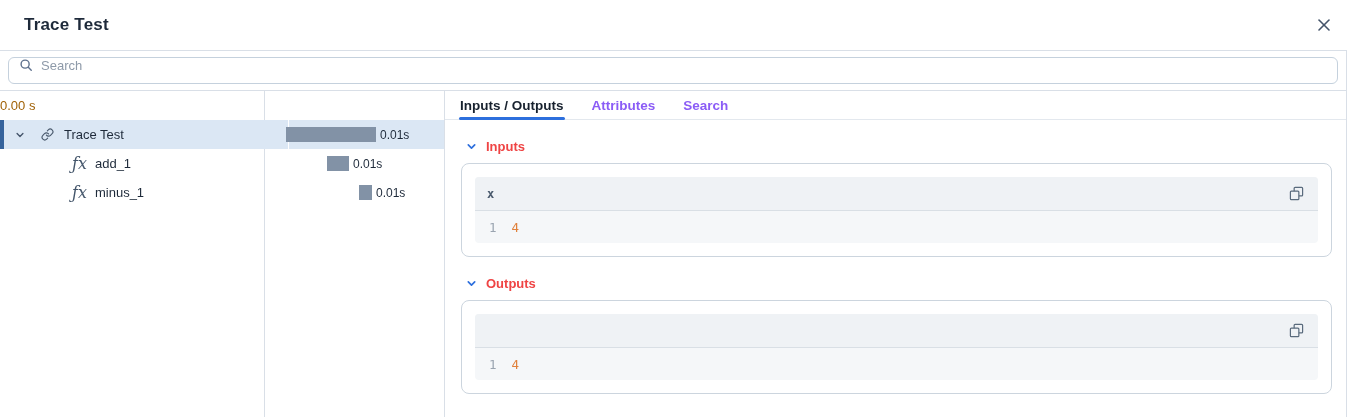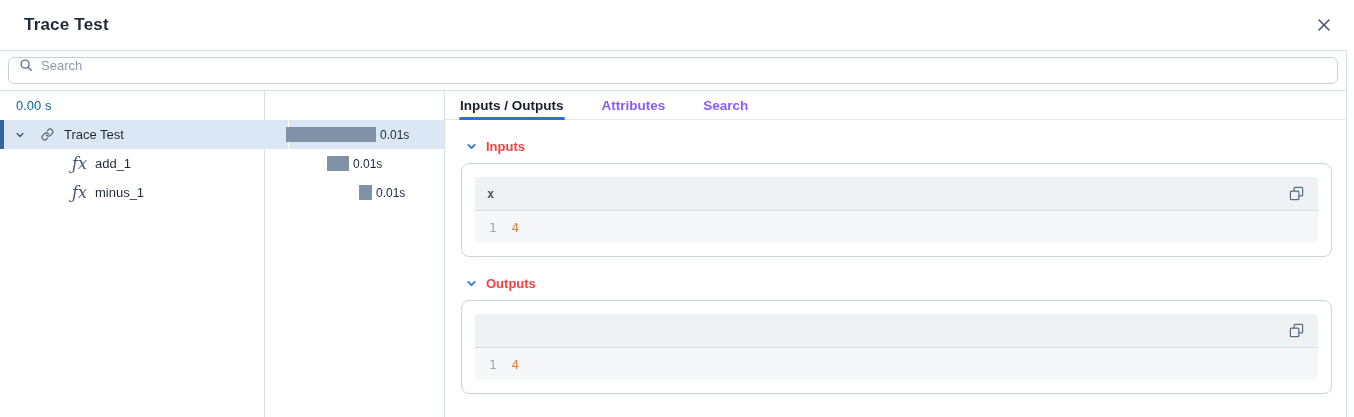--- a/index.html
+++ b/index.html
@@ -56,21 +56,21 @@
   
   .content { flex: 1; display: flex; min-height: 0; }
 
   
   .left-panel { width: 445px; flex: none; border-right: 1px solid #d9dfe7; position: relative; }
   .col-divider { position: absolute; left: 264px; top: 0; bottom: 0; width: 1px; background: #d9dfe7; }
   .time-gridline { position: absolute; left: 288px; top: 29px; bottom: 0; width: 1px; background: #fff; z-index: 1; }
 
   .tree-header { height: 29px; display: flex; align-items: center; }
   .th-task { width: 264px; flex: none; padding-left: 16px; font-weight: 700; }
-  .th-time { padding-left: 16px; color: #0369a1; }
+  .th-time { padding-left: 0; color: #a16207; }
 
   .tree-row { height: 29px; display: flex; align-items: center; position: relative; cursor: pointer; }
   .tree-row.selected { background: #dbe7f4; }
   .tree-row.selected::before {
     content: ""; position: absolute; left: 0; top: 0; bottom: 0; width: 4px; background: #35639c;
   }
   .row-name { width: 264px; flex: none; display: flex; align-items: center; position: relative; z-index: 2; }
   .chev-btn {
     background: none; border: none; cursor: pointer; padding: 0;
     margin-left: 14px; width: 12px; height: 12px;
@@ -84,21 +84,21 @@
   }
   .row-label { margin-left: 10px; color: #1e2a3a; }
   .row-label.child { margin-left: 8px; }
 
   .row-time { flex: 1; display: flex; align-items: center; position: relative; }
   .bar { height: 15px; background: #8292a6; flex: none; position: relative; z-index: 2; }
   .dur { margin-left: 4px; font-size: 12px; color: #1e2a3a; position: relative; z-index: 2; }
 
   
   .right-panel { flex: 1; display: flex; flex-direction: column; min-width: 0; }
-  .tabs { display: flex; gap: 36px; padding-left: 14px; border-bottom: 1px solid #e3e8ee; }
+  .tabs { display: flex; gap: 26px; padding-left: 14px; border-bottom: 1px solid #e3e8ee; }
   .tab {
     background: none; border: none; cursor: pointer;
     padding: 7px 1px 6px; font-family: "Liberation Sans", sans-serif;
     font-size: 13.5px; font-weight: 600; color: #8b5cf6; position: relative;
   }
   .tab.active { color: #17212e; }
   .tab.active::after {
     content: ""; position: absolute; left: 0; right: 0; bottom: -1px; height: 3px;
     background: #2d6fdd; border-radius: 2px;
   }

